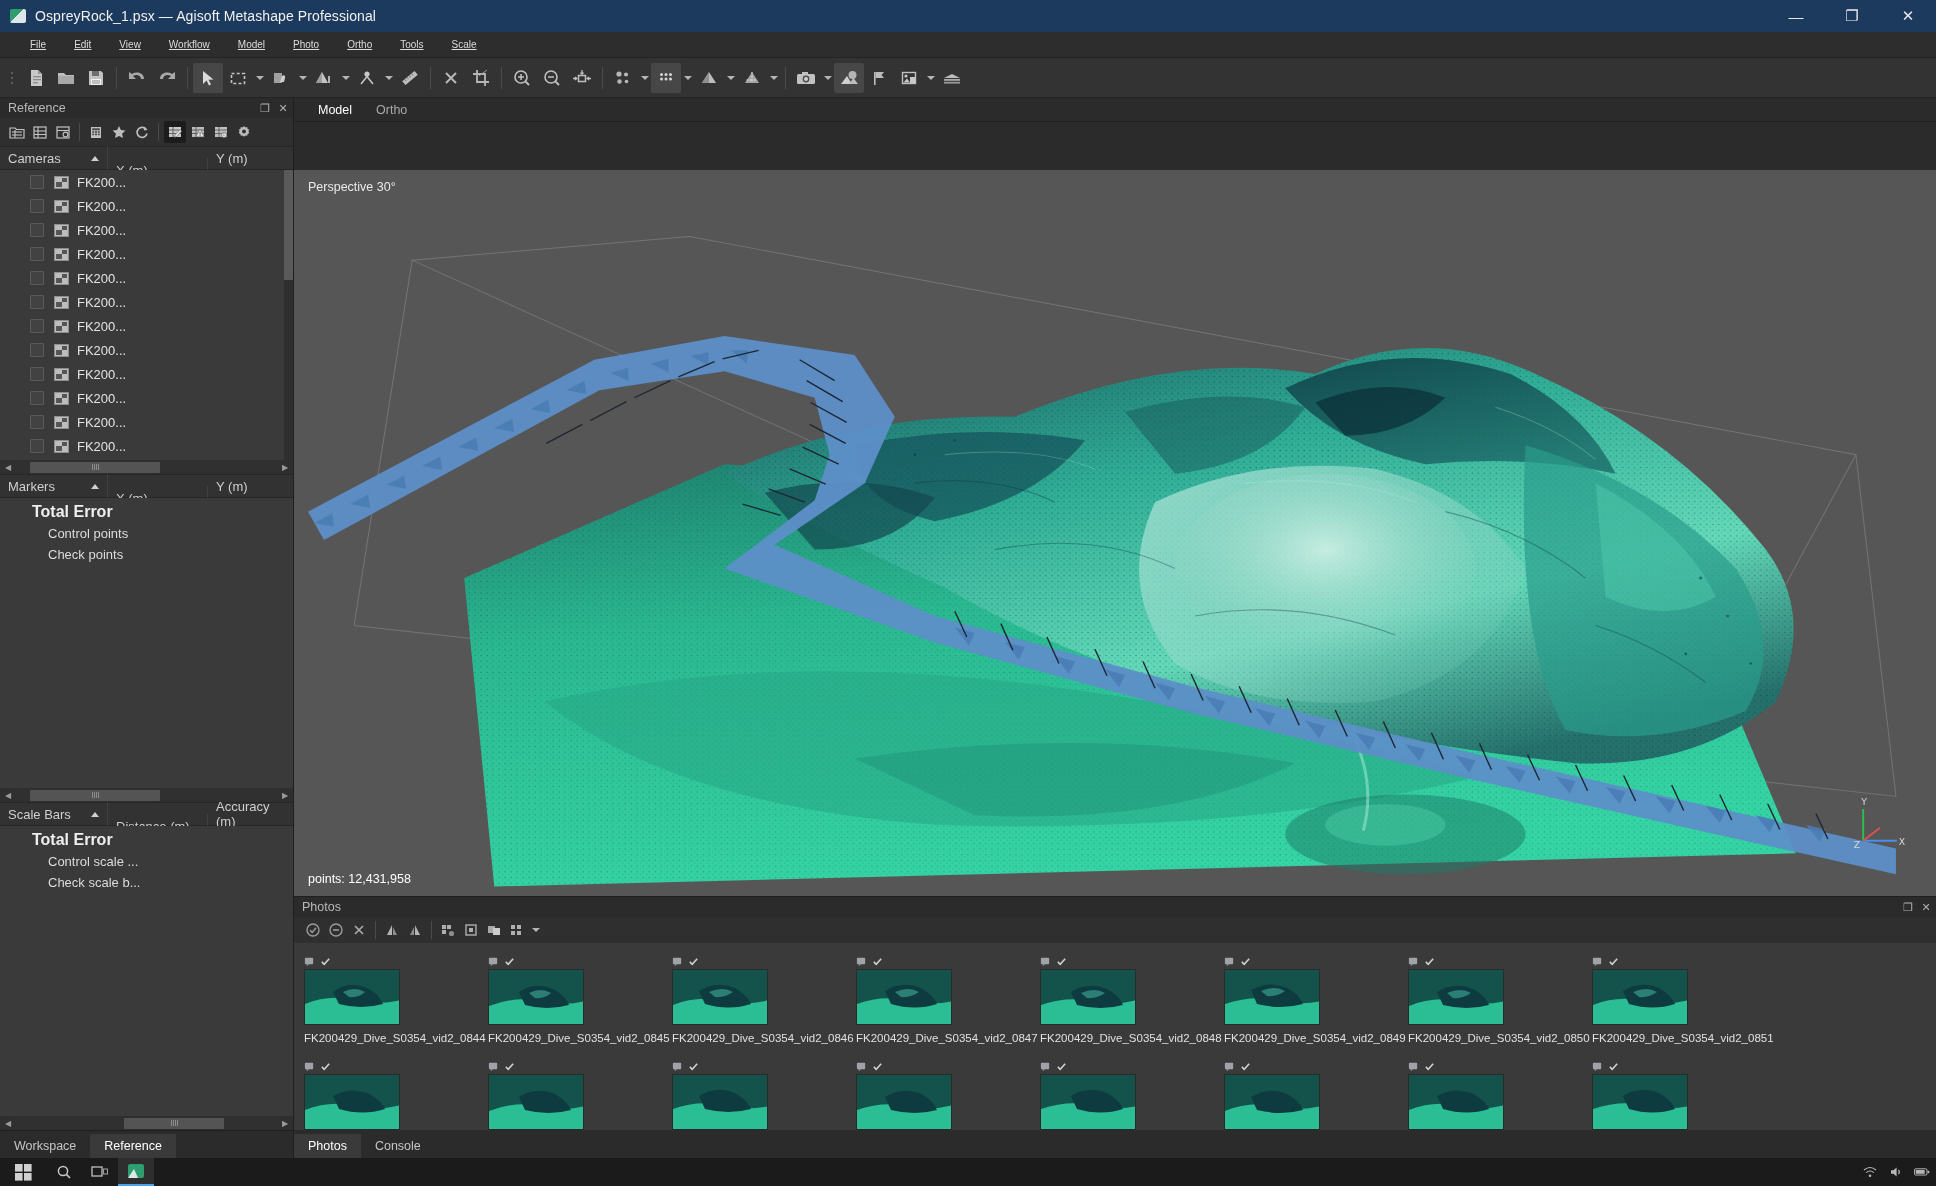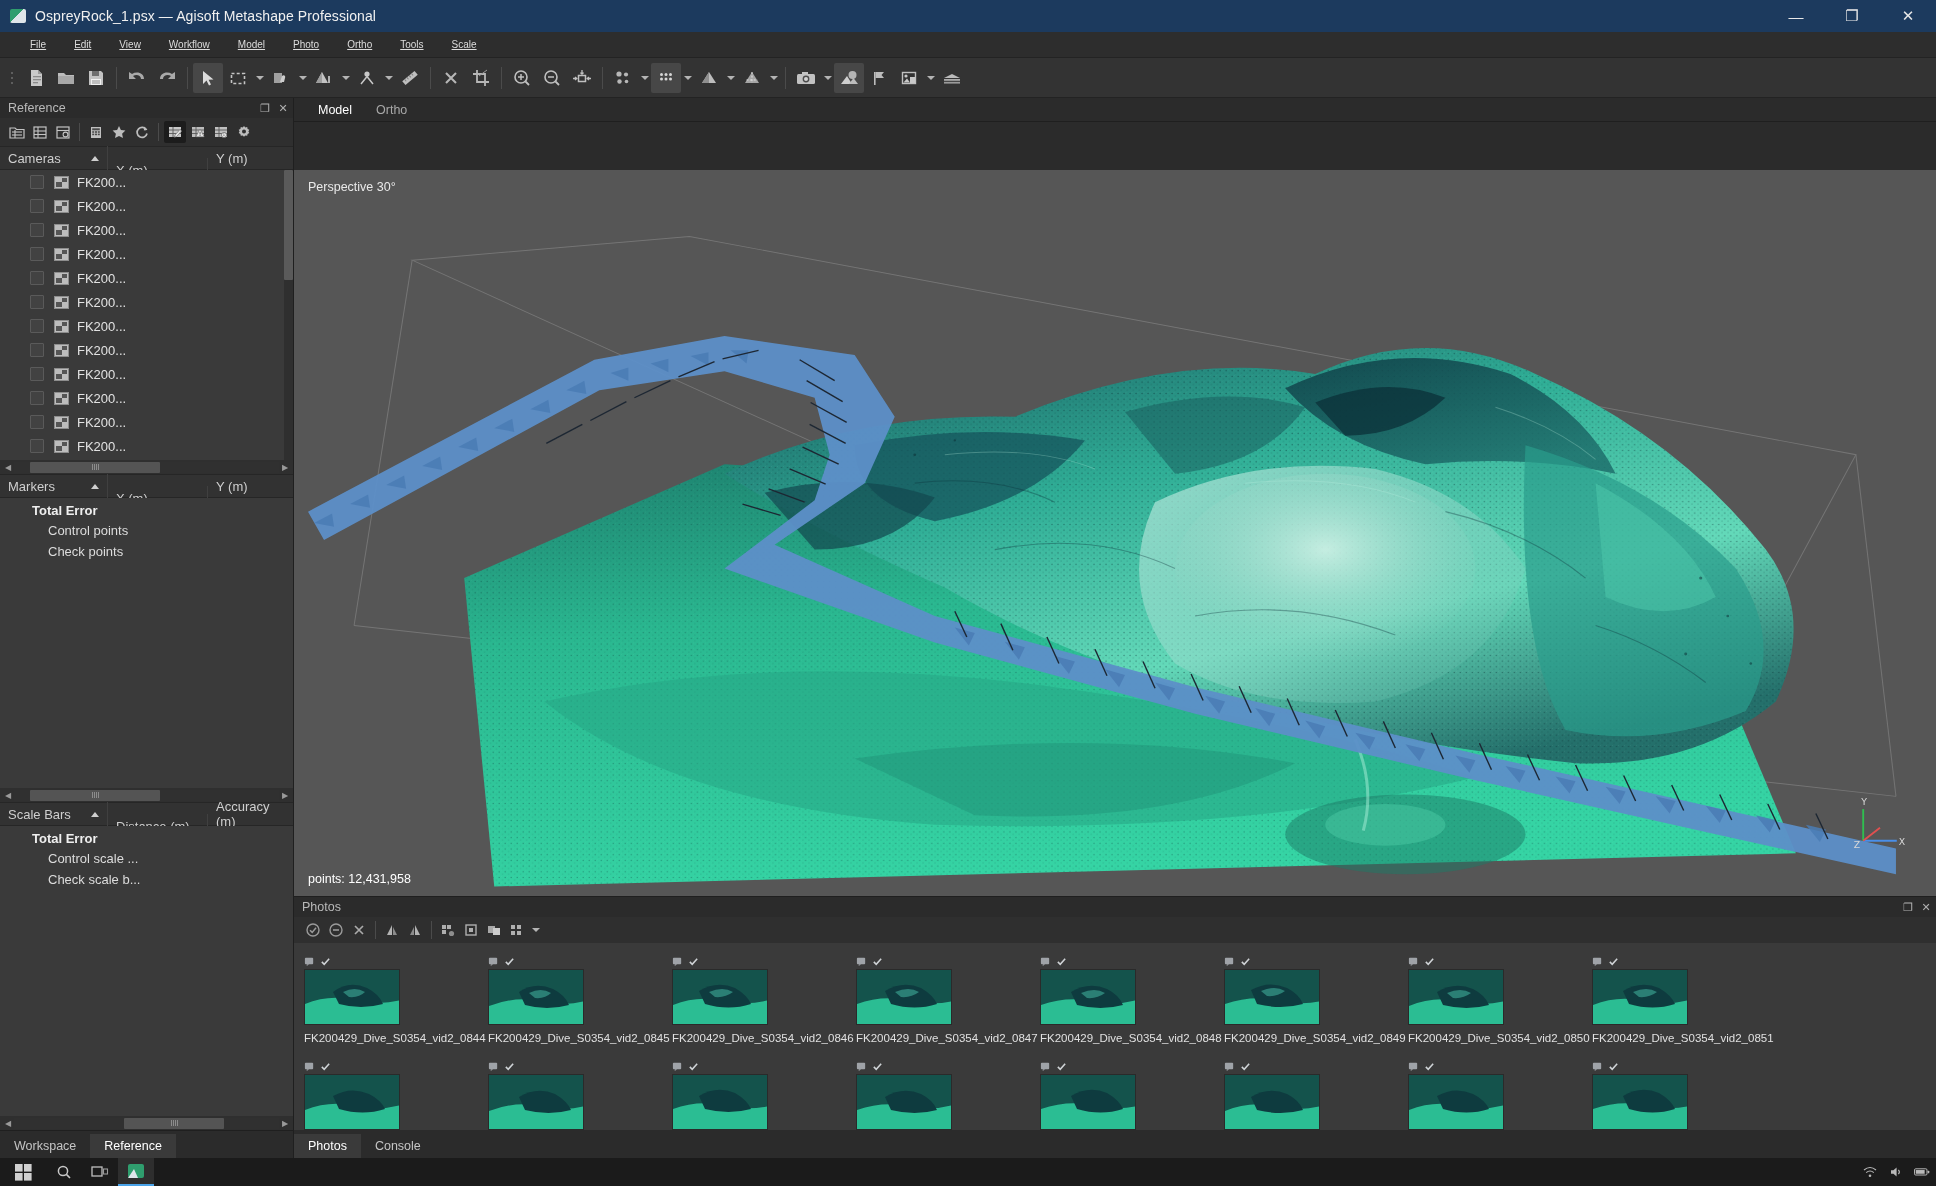--- a/index.html
+++ b/index.html
@@ -73,21 +73,21 @@
   .camicon:before{content:"";position:absolute;left:1px;bottom:1px;width:6px;height:5px;background:#555;}
   .camicon:after{content:"";position:absolute;right:1px;top:1px;width:5px;height:4px;background:#555;}
 
   .hscroll { height:14px; background:#2f2f2f; display:flex; align-items:center; padding:0 2px; }
   .hs-arrow { width:12px;height:12px;display:flex;align-items:center;justify-content:center;color:#9a9a9a;font-size:8px;}
   .hs-track { flex:1; height:11px; background:#303030; position:relative; }
   .hs-thumb { position:absolute; left:0; top:0; height:11px; width:130px; background:#545454;
     border-radius:1px; display:flex; align-items:center; justify-content:center; gap:1px; }
   .hs-thumb i { width:1px; height:6px; background:#8c8c8c; display:block; }
 
-  .total-error { font-size:13px; font-weight:bold; color:#efefef; padding:5px 0 2px 8px; }
+  .total-error { font-size:16px; font-weight:bold; color:#efefef; padding:5px 0 2px 8px; }
   .sub-item { font-size:13px; color:#dcdcdc; padding:3px 0 3px 24px; }
   .bottom-tabs { height:28px; background:#2b2b2b; display:flex; align-items:flex-end;
     border-top:1px solid #1f1f1f; }
   .btab { font-size:12.5px; padding:5px 14px; color:#c5c5c5; }
   .btab.active { background:#3a3a3a; color:#ffffff; }
 
   
   .center { flex:1; display:flex; flex-direction:column; min-width:0; }
   .view-tabs { height:24px; background:#2b2b2b; display:flex; align-items:center; padding-left:12px;
     border-bottom:1px solid #1f1f1f; }

